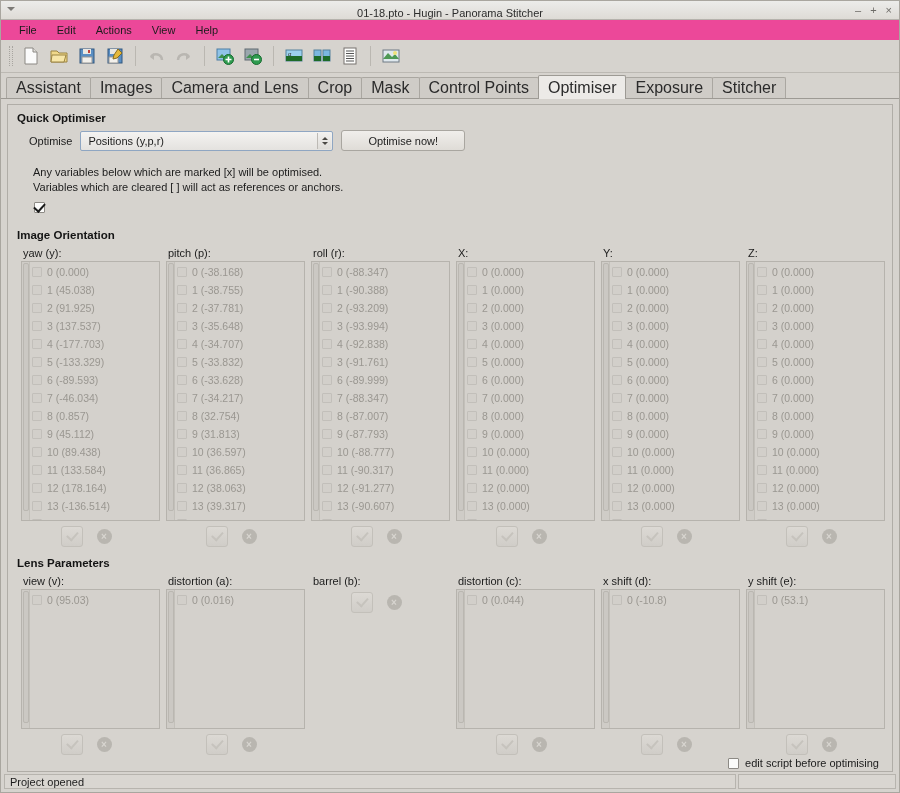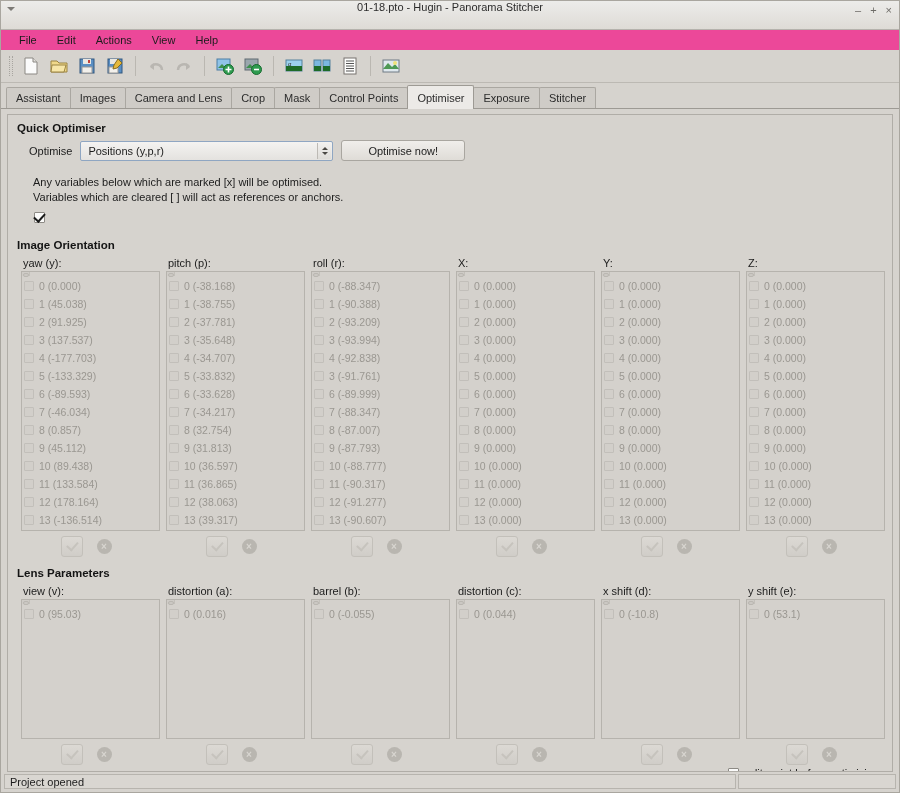--- a/index.html
+++ b/index.html
@@ -16,24 +16,24 @@
   
   #window {
     width: 900px; height: 793px;
     background: #d6d3ce;
     display: flex; flex-direction: column;
     border: 1px solid #a9a69f;
   }
 
   
   #titlebar {
-    height: 29px;
+    height: 19px;
     background: linear-gradient(to bottom, #ececea 0%, #dedbd6 100%);
     border-bottom: 1px solid #b5b2ac;
-    display: flex; align-items: flex-start;
+    display: flex; align-items: flex-end;
     position: relative;
     flex: none;
   }
   #titlebar .menu-dot {
     position: absolute; left: 6px; top: 6px;
     width: 0; height: 0;
     border-left: 4px solid transparent;
     border-right: 4px solid transparent;
     border-top: 4px solid #7c7a76;
   }
@@ -89,21 +89,21 @@
     background: #d6d3ce;
     display: flex; align-items: flex-end;
     padding-left: 5px;
     border-bottom: 1px solid #9d9a94;
     position: relative;
   }
   .tab {
     height: 21px;
     padding: 8px 9px;
     display: flex; align-items: center;
-    font-size: 11px;
+    font-size: 16px;
     background: #cfccc7;
     border: 1px solid #aaa7a1;
     border-bottom: none;
     border-radius: 2px 2px 0 0;
     margin-right: -1px;
     color: #2b2b2b;
   }
   .tab.active {
     background: #eceae7;
     height: 24px;
@@ -203,21 +203,20 @@
   .col { width: 145px; flex: none; }
   .col-head { font-size: 11px; color: #1c1c1c; margin: 0 0 2px 8px; }
   .listbox {
     margin-left: 6px;
     background: #d4d1cc;
     border: 1px solid #b6b3ad;
     height: 260px;
     overflow: hidden;
     position: relative;
     display: flex;
-    flex-direction: column;
   }
   .listbox.short { height: 140px; }
   .lb-scroll {
     width: 8px; flex: none;
     background: #cfccc7;
     border-right: 1px solid #c3c0ba;
   }
   .lb-scroll .thumb {
     width: 6px; margin: 1px;
     height: 96%;
@@ -987,31 +986,20 @@
                 <span class="chk"></span>
               </div>
             <div class="sqbtn round">
                 <span class="circle">×</span>
               </div>
           </div>
         </div>
 
         <div class="col">
           <div class="col-head">barrel (b):</div>
-          <div class="listbox short">
-            <div class="lb-scroll">
-                <div class="thumb"></div>
-              </div>
-            <div class="lb-items">
-              <div class="lb-row">
-                  <span class="lb-cb"></span>
-                  <span>0 (-0.055)</span>
-                </div>
-            </div>
-          </div>
           <div class="colbtns">
             <div class="sqbtn">
                 <span class="chk"></span>
               </div>
             <div class="sqbtn round">
                 <span class="circle">×</span>
               </div>
           </div>
         </div>
 

